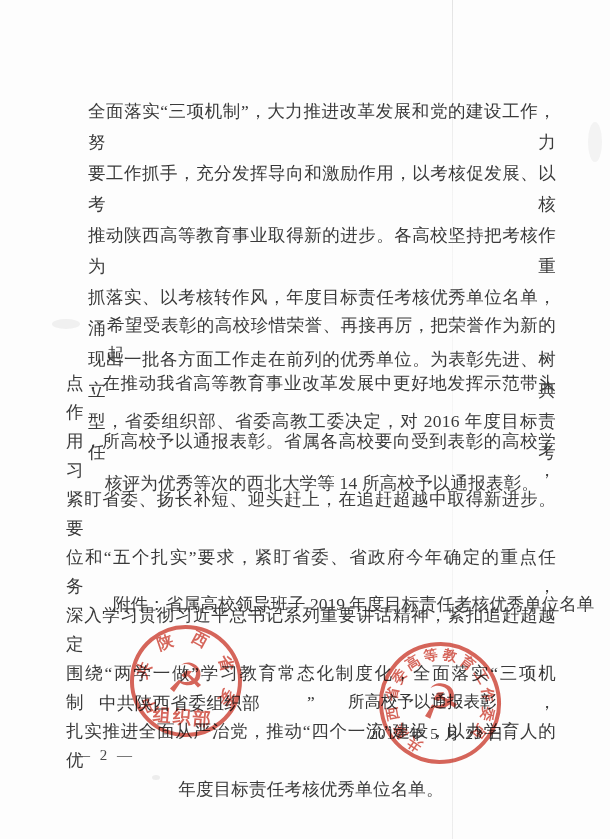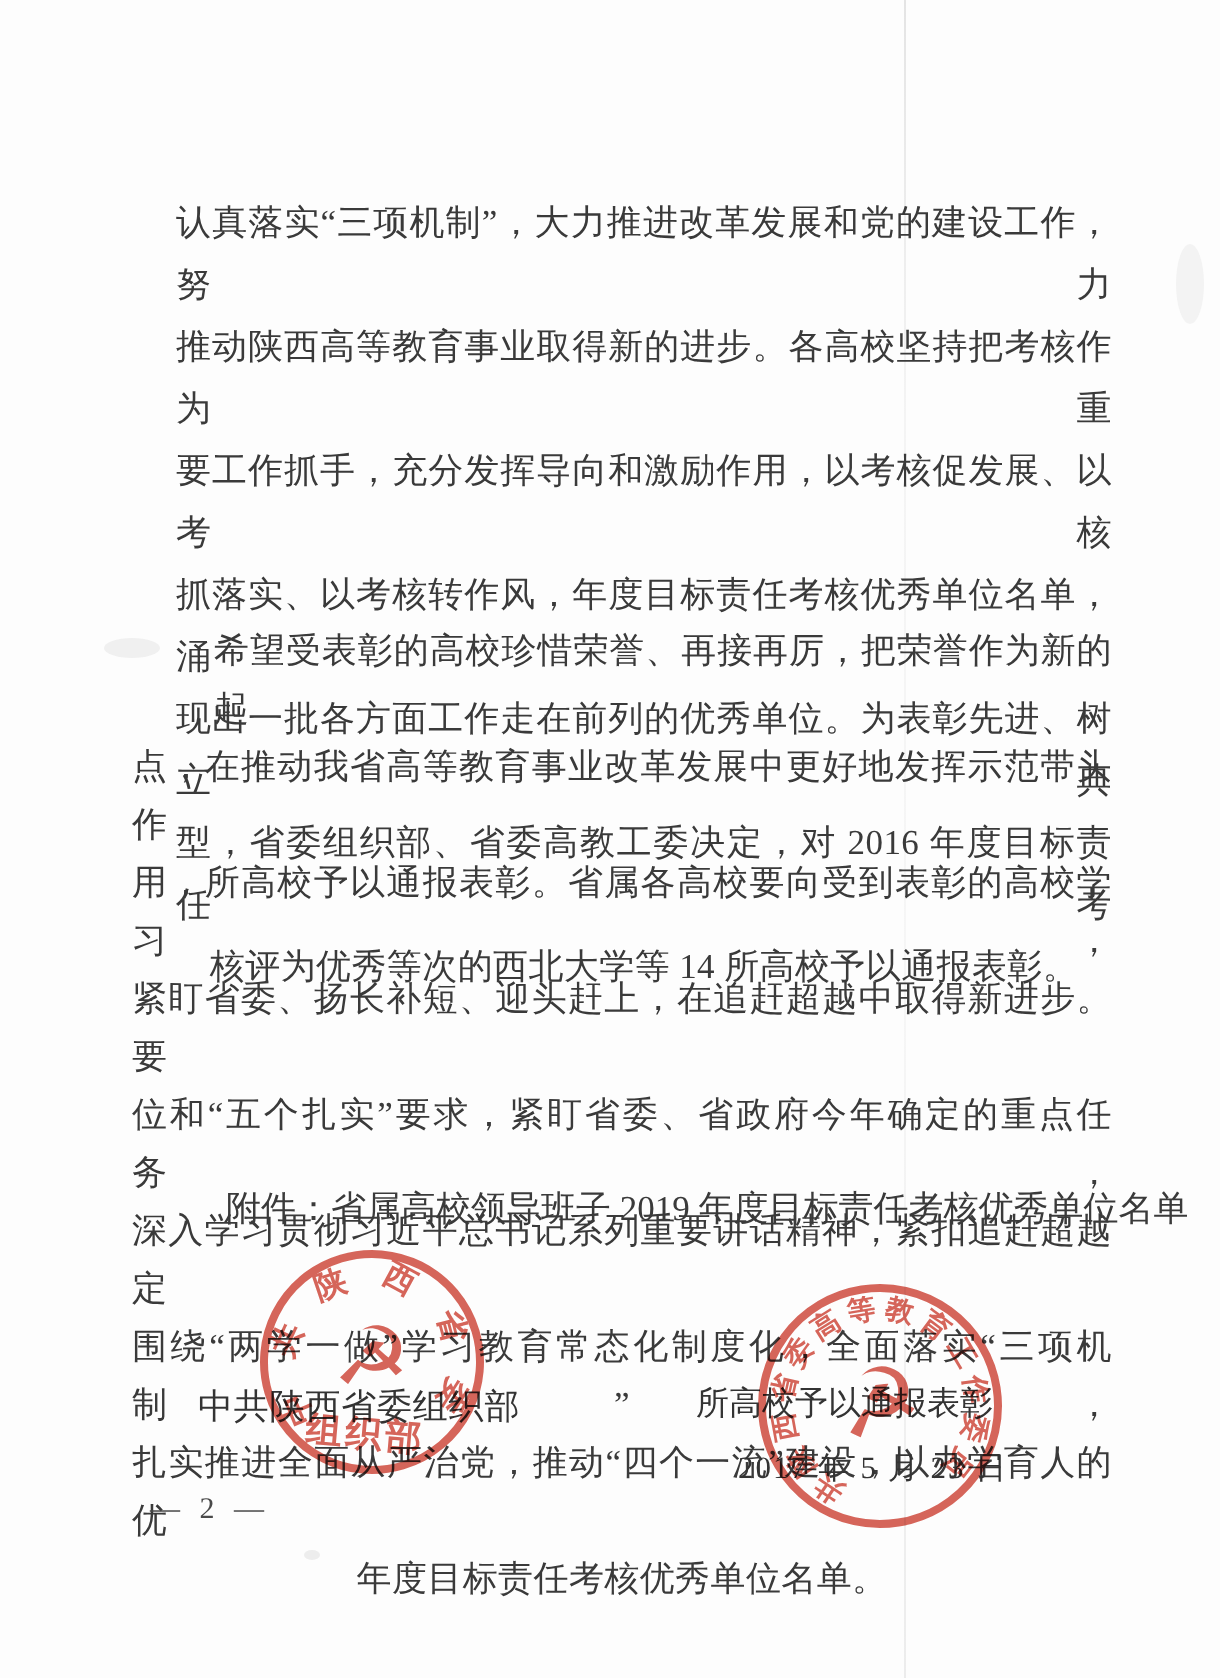--- a/index.html
+++ b/index.html
@@ -44,23 +44,23 @@
 
 <div class="page">
 
   <div class="crease" style="left:452px;"></div>
 
   <div class="smudge" style="left:52px;top:319px;width:28px;height:10px;"></div>
   <div class="smudge" style="left:588px;top:122px;width:14px;height:40px;background:#f3f3f3;"></div>
   <div class="smudge" style="left:152px;top:775px;width:8px;height:5px;background:#ededed;"></div>
 
   <div class="para para1">
-      <div class="tline fill">认真落实“三项机制”，大力推进改革发展和党的建设工作，努力</div>
+      <div class="tline fill">全面落实“三项机制”，大力推进改革发展和党的建设工作，努力</div>
+      <div class="tline fill">要工作抓手，充分发挥导向和激励作用，以考核促发展、以考核</div>
       <div class="tline fill">推动陕西高等教育事业取得新的进步。各高校坚持把考核作为重</div>
-      <div class="tline fill">要工作抓手，充分发挥导向和激励作用，以考核促发展、以考核</div>
       <div class="tline fill">抓落实、以考核转作风，年度目标责任考核优秀单位名单，涌</div>
       <div class="tline fill">现出一批各方面工作走在前列的优秀单位。为表彰先进、树立典</div>
       <div class="tline fill">型，省委组织部、省委高教工委决定，对 2016 年度目标责任考</div>
       <div class="tline">核评为优秀等次的西北大学等 14 所高校予以通报表彰。</div>
     </div>
   <div class="para para2">
       <div class="tline fill">希望受表彰的高校珍惜荣誉、再接再厉，把荣誉作为新的起</div>
       <div class="tline fill">点，在推动我省高等教育事业改革发展中更好地发挥示范带头作</div>
       <div class="tline fill">用，所高校予以通报表彰。省属各高校要向受到表彰的高校学习，</div>
       <div class="tline fill">紧盯省委、扬长补短、迎头赶上，在追赶超越中取得新进步。要</div>

